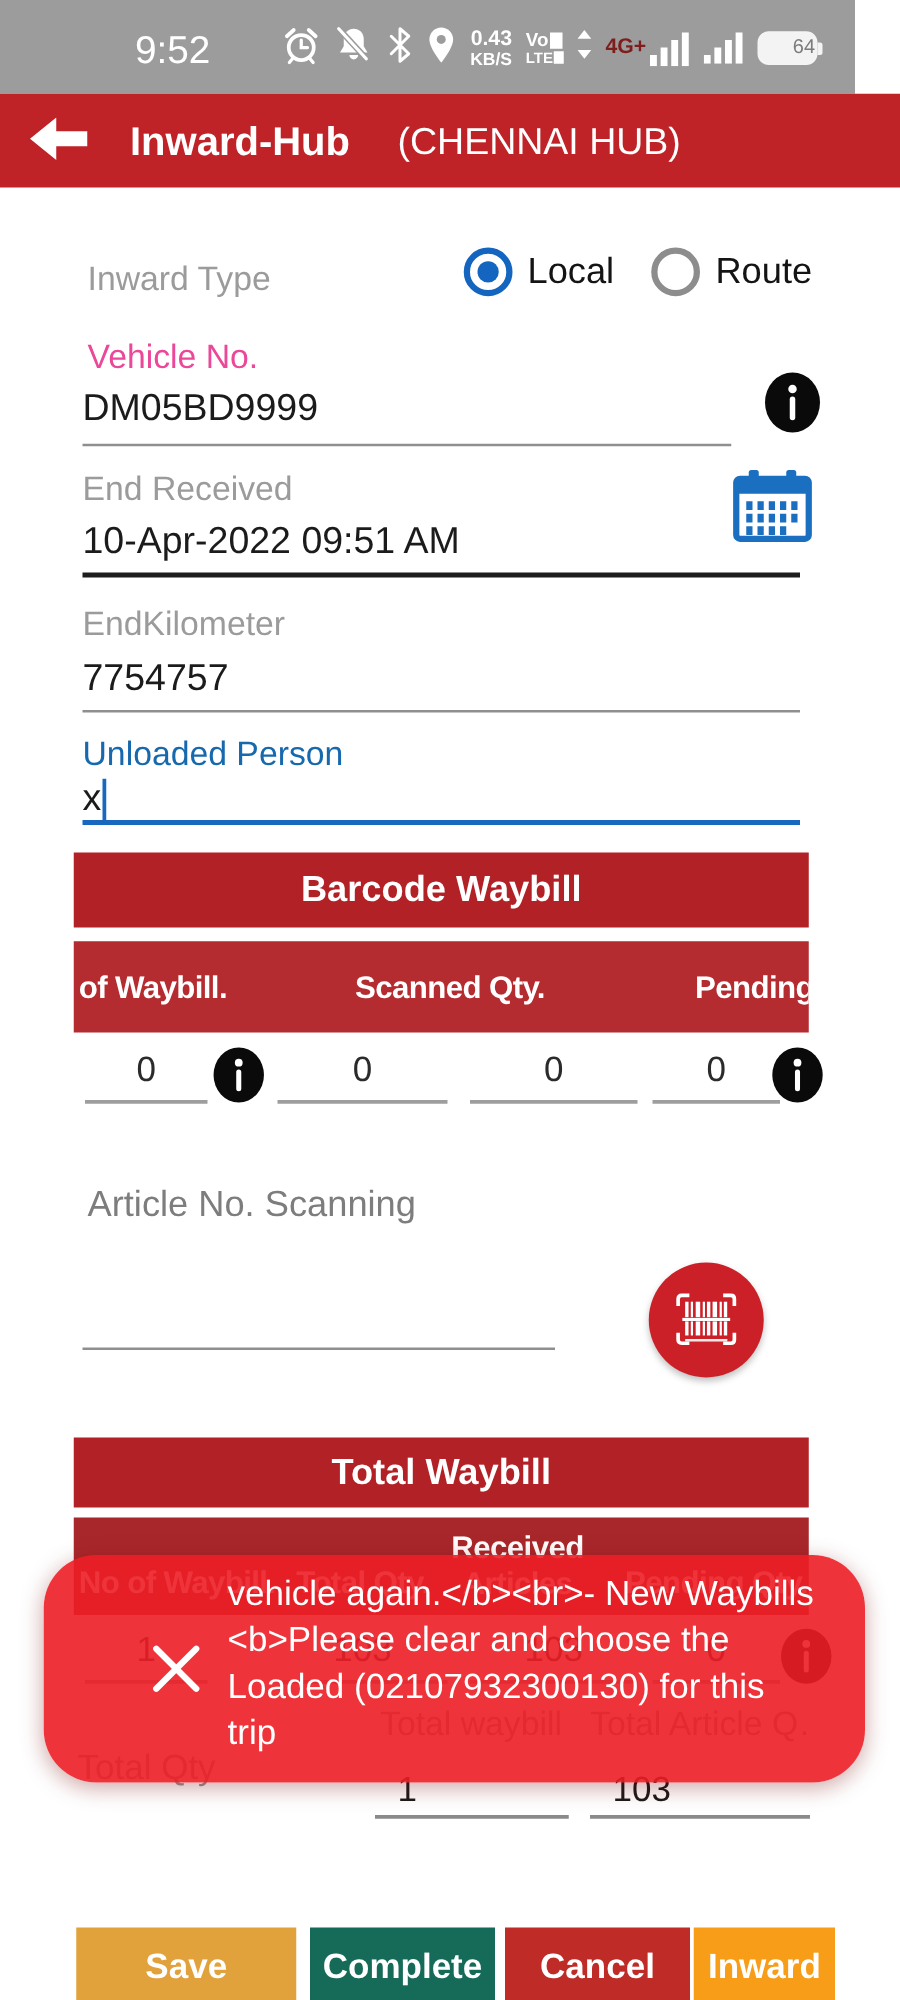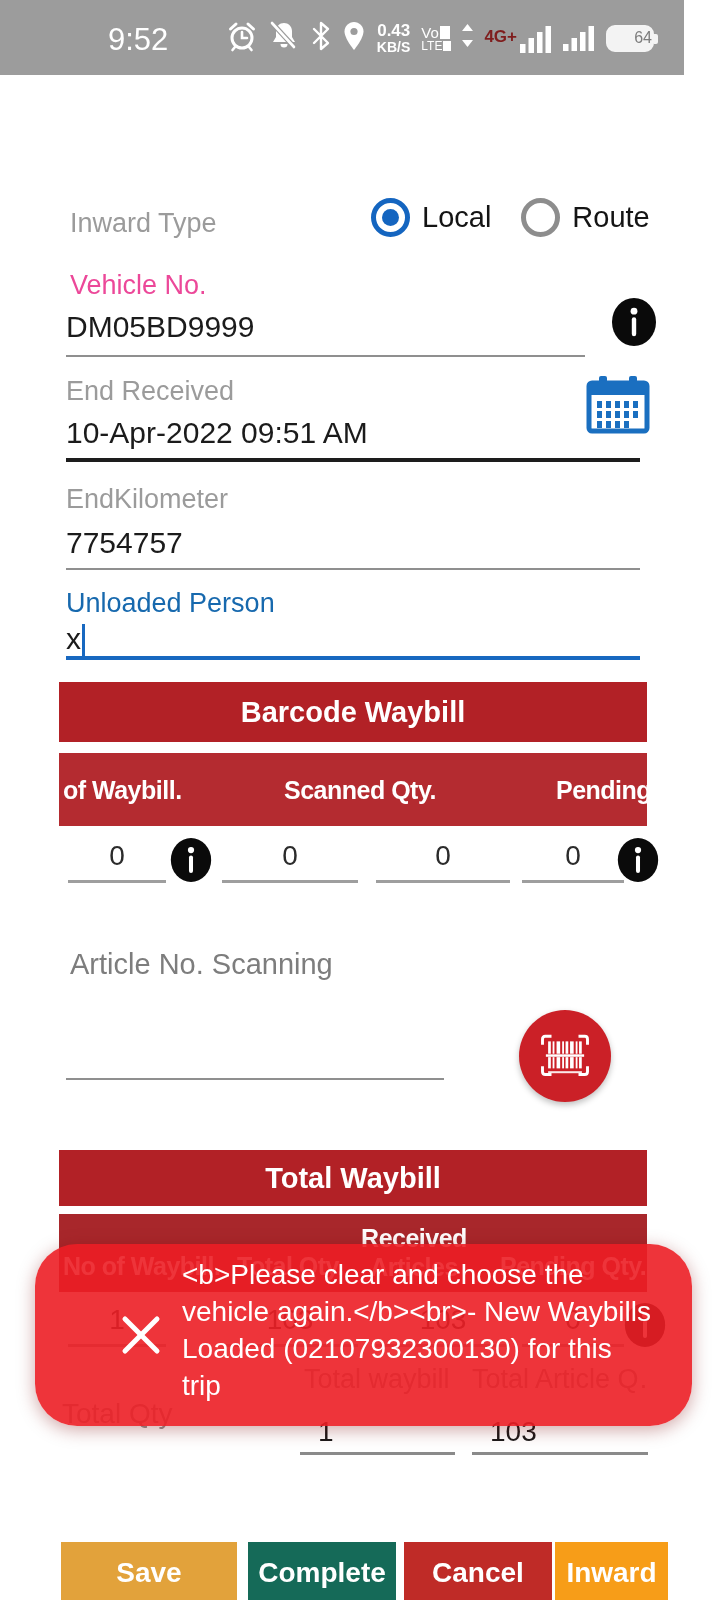--- a/index.html
+++ b/index.html
@@ -9,21 +9,21 @@
     background:#ffffff;overflow:hidden;
     font-family:"Liberation Sans",sans-serif;
     -webkit-font-smoothing:antialiased;
   }
   .abs{position:absolute;}
 
   
   .statusbar{left:0;top:0;width:684px;height:75px;background:#9c9c9c;}
   .sb-time{left:108px;top:22px;font-size:31px;color:#ffffff;}
   .sb-icons{right:30px;top:14px;height:48px;display:flex;align-items:center;gap:11px;}
-  .volte{display:flex;flex-direction:column;line-height:1;color:#fff;font-weight:normal;}
+  .volte{display:flex;flex-direction:column;line-height:1;color:#fff;font-weight:bold;}
   .volte .r1{font-size:15px;display:flex;align-items:center;gap:1px;}
   .volte .r2{font-size:12px;display:flex;align-items:center;gap:1px;}
   .volte .sq{display:inline-block;background:#fff;}
   .kbs{display:flex;flex-direction:column;align-items:flex-end;line-height:1.05;color:#fff;font-weight:bold;}
   .kbs .k1{font-size:17px;}
   .kbs .k2{font-size:14px;}
   .fourg{display:flex;align-items:flex-end;gap:3px;color:#7f1d1d;font-weight:bold;}
   .fourg .t{font-size:17px;line-height:1;margin-bottom:8px;}
   .battery{position:relative;width:48px;height:27px;border:2.5px solid #f4f4f4;border-radius:9px;
     background:rgba(255,255,255,0.88);display:flex;align-items:center;justify-content:flex-end;}
@@ -153,20 +153,29 @@
           <rect x="17" y="11" width="5.5" height="19" fill="#fff"></rect>
           <rect x="25.5" y="5" width="5.5" height="25" fill="#fff"></rect>
         </svg>
       </span>
       <span class="battery">
         <span>64</span>
       </span>
     </div>
   </div>
 
+  <div class="abs appbar">
+    <div class="abs backbtn" style="left:24px;top:19px;">
+      <svg width="46" height="34" viewBox="0 0 46 34">
+        <path d="M21 0 L0 17 L21 34 V23 H46 V11 H21 Z" fill="#ffffff"></path>
+      </svg>
+    </div>
+    <span class="abs" style="left:104px;top:20px;font-size:32px;font-weight:bold;color:#fff;">Inward-Hub</span>
+    <span class="abs" style="left:318px;top:22px;font-size:30px;color:#fff;">(CHENNAI HUB)</span>
+  </div>
 
   <span class="abs lbl" style="left:70px;top:208px;">Inward Type</span>
   <div class="abs radio-row" style="left:371px;top:198px;">
     <span class="radio sel"></span>
     <span class="radio-lbl">Local</span>
     <span class="radio" style="margin-left:18px;"></span>
     <span class="radio-lbl">Route</span>
   </div>
 
   <span class="abs lbl-dark" style="left:70px;top:270px;">Vehicle No.</span>
@@ -308,22 +317,22 @@
   <div class="abs" style="left:472px;top:1452px;width:176px;height:3px;background:#8a8a8a;"></div>
 
   <div class="abs toast">
     <div class="toast-x">
       <svg width="44" height="44" viewBox="0 0 44 44">
         <line x1="6" y1="6" x2="38" y2="38" stroke="#fff" stroke-width="5" stroke-linecap="round"></line>
         <line x1="38" y1="6" x2="6" y2="38" stroke="#fff" stroke-width="5" stroke-linecap="round"></line>
       </svg>
     </div>
     <div class="toast-text">
+      <div>vehicle again.&lt;/b&gt;&lt;br&gt;- New Waybills</div>
       <div>&lt;b&gt;Please clear and choose the</div>
-      <div>vehicle again.&lt;/b&gt;&lt;br&gt;- New Waybills</div>
       <div>Loaded (02107932300130) for this</div>
       <div>trip</div>
     </div>
   </div>
 
   <div class="btn btn-save">Save</div>
   <div class="btn btn-complete">Complete</div>
   <div class="btn btn-cancel">Cancel</div>
   <div class="btn btn-inward">Inward</div>
 

